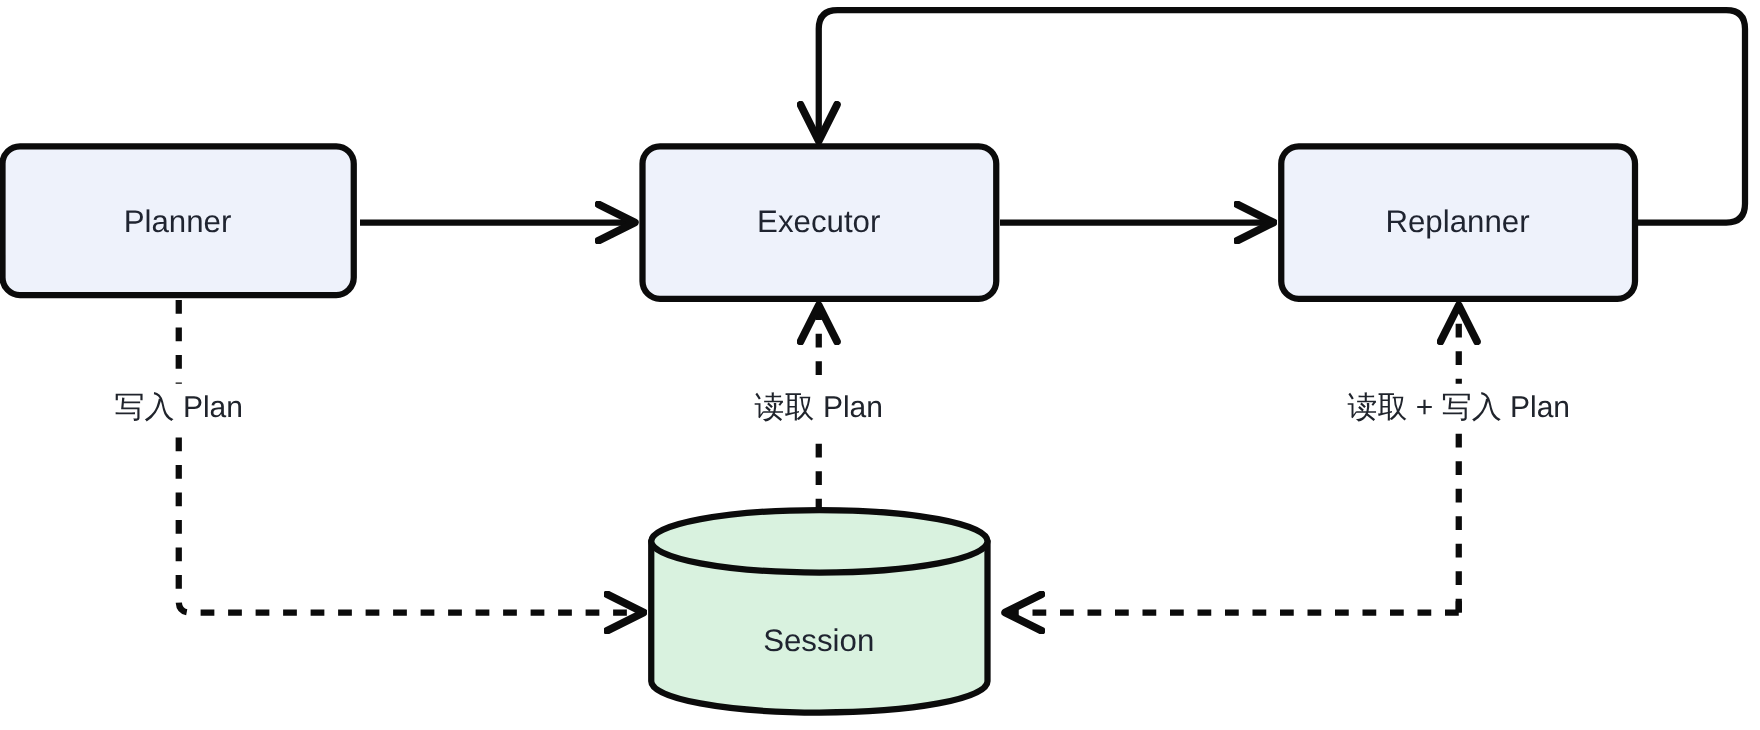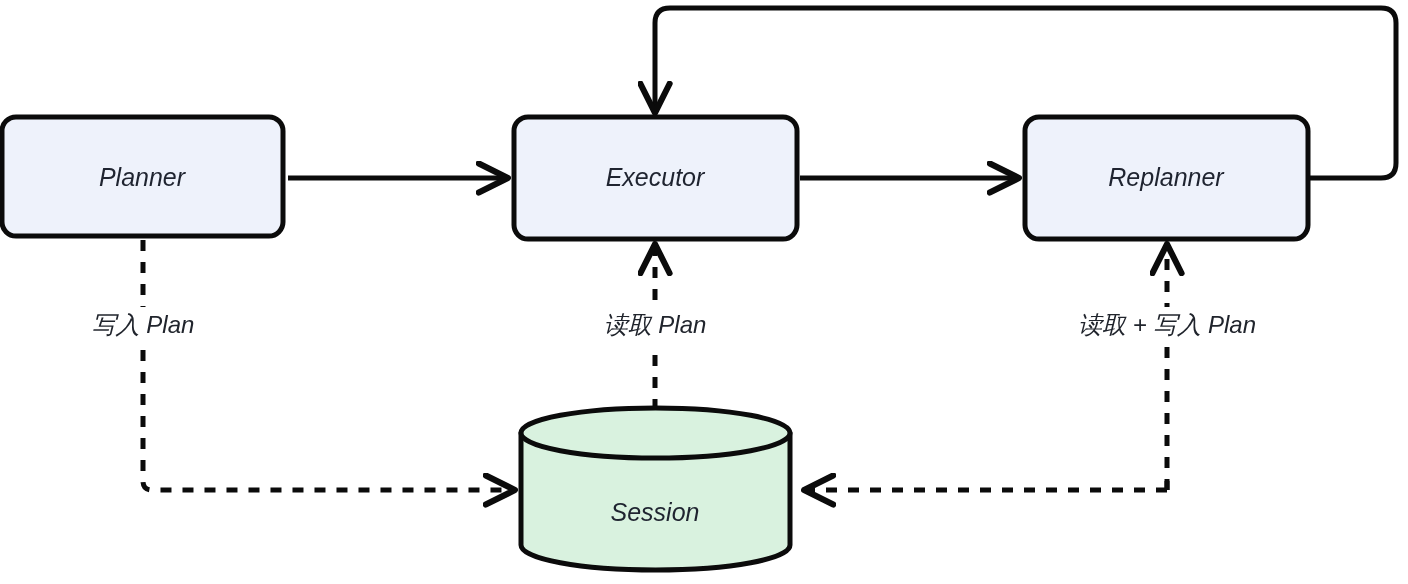--- a/index.html
+++ b/index.html
@@ -10,21 +10,20 @@
   }
   body {
     font-family: "Liberation Sans", "DejaVu Sans", sans-serif;
   }
   #diagram-root {
     position: relative;
     width: 1408px;
     height: 580px;
     background: #ffffff;
     overflow: hidden;
-    font-style: italic;
   }
   #diagram-svg {
     position: absolute;
     top: 0;
     left: 0;
     width: 1408px;
     height: 584px;
   }
   .node-label {
     font-family: "Liberation Sans", "DejaVu Sans", sans-serif;

